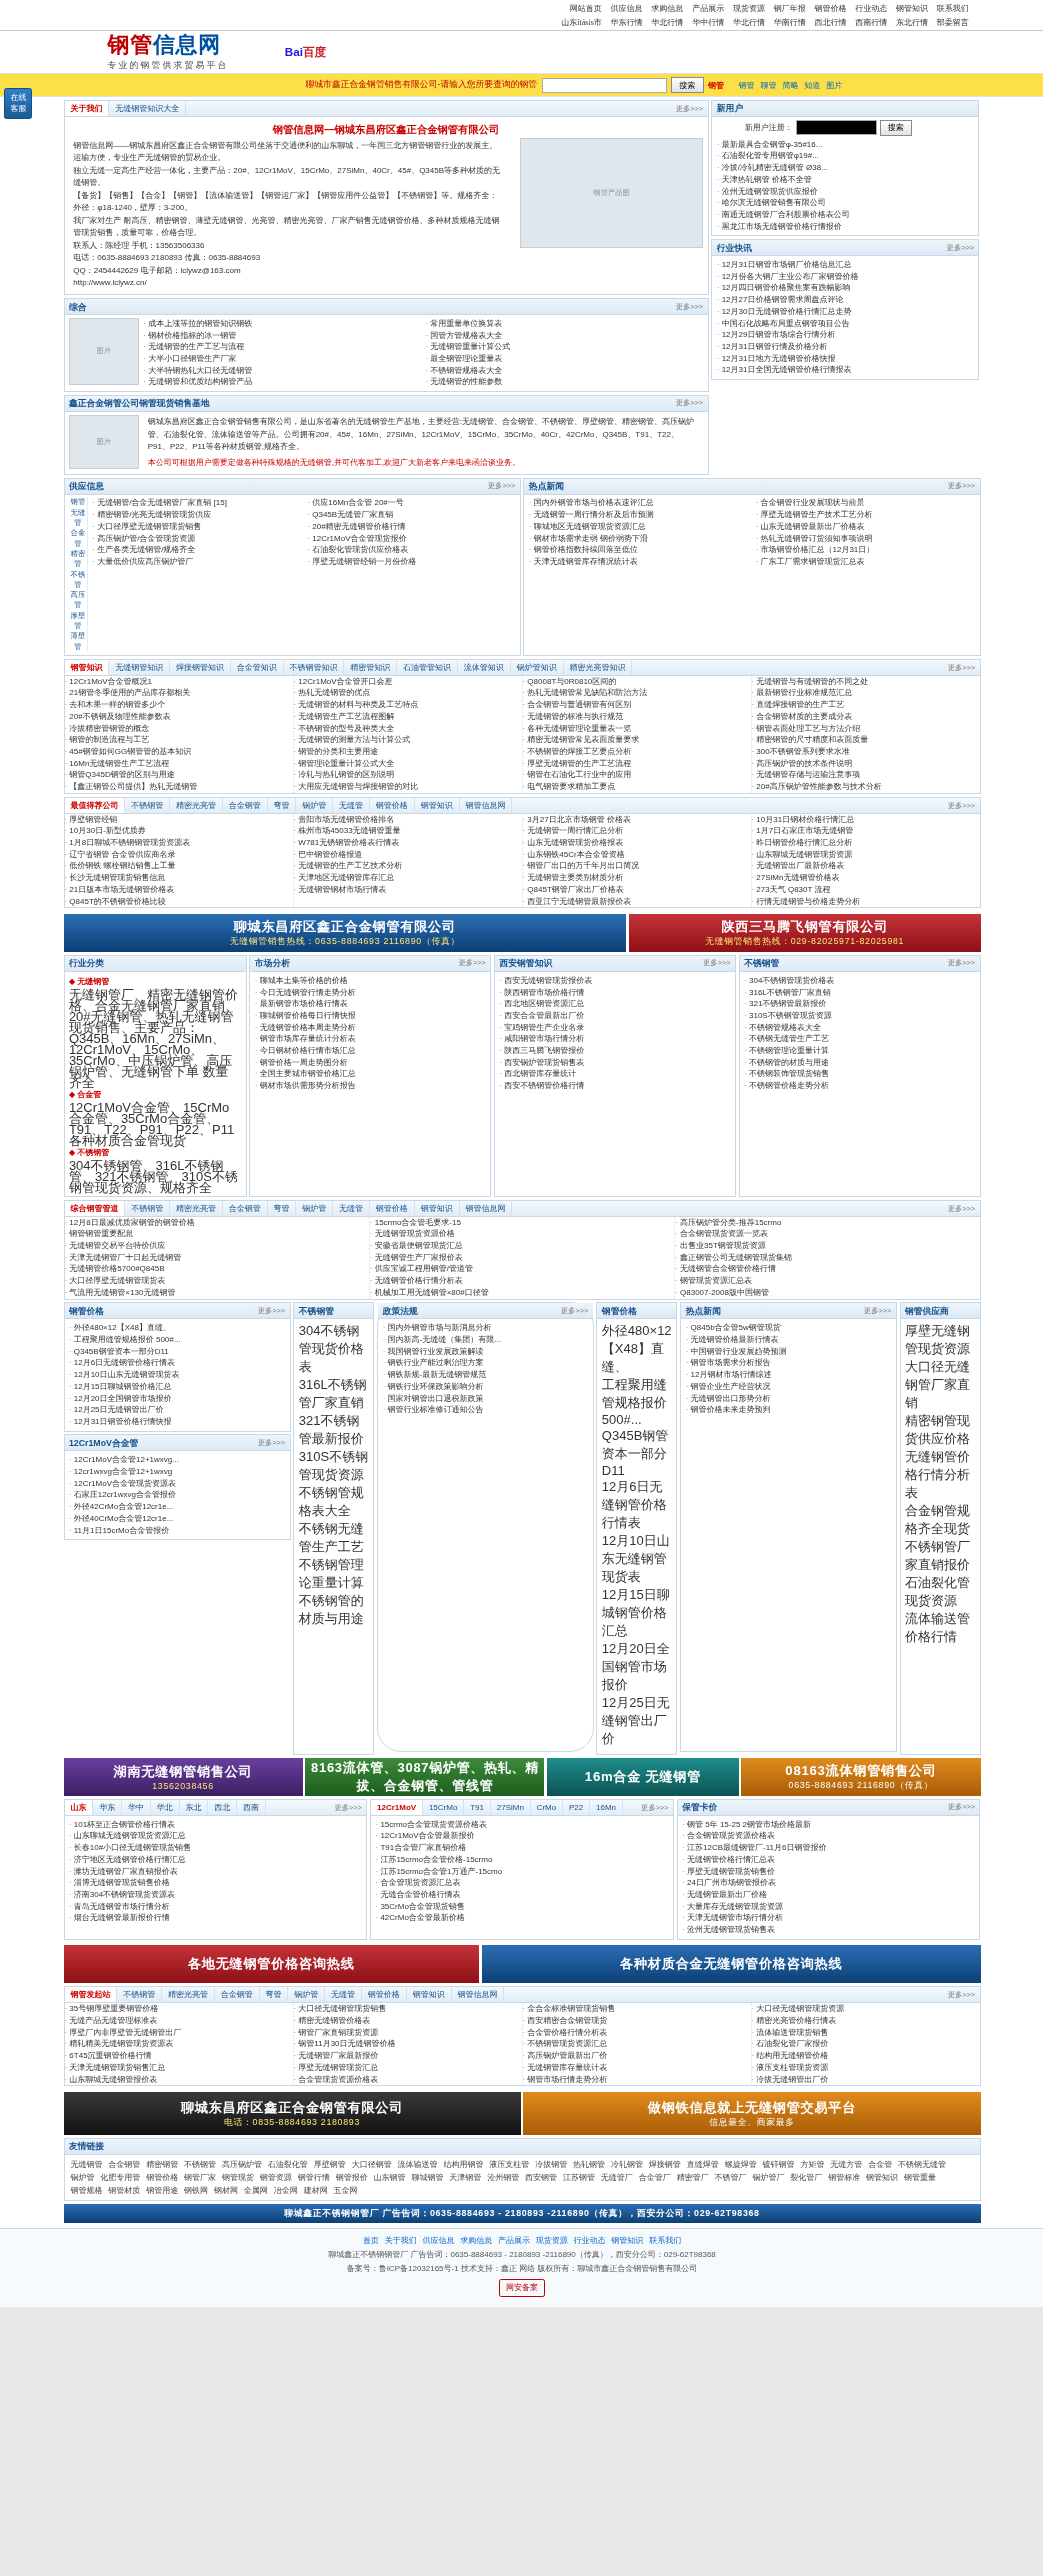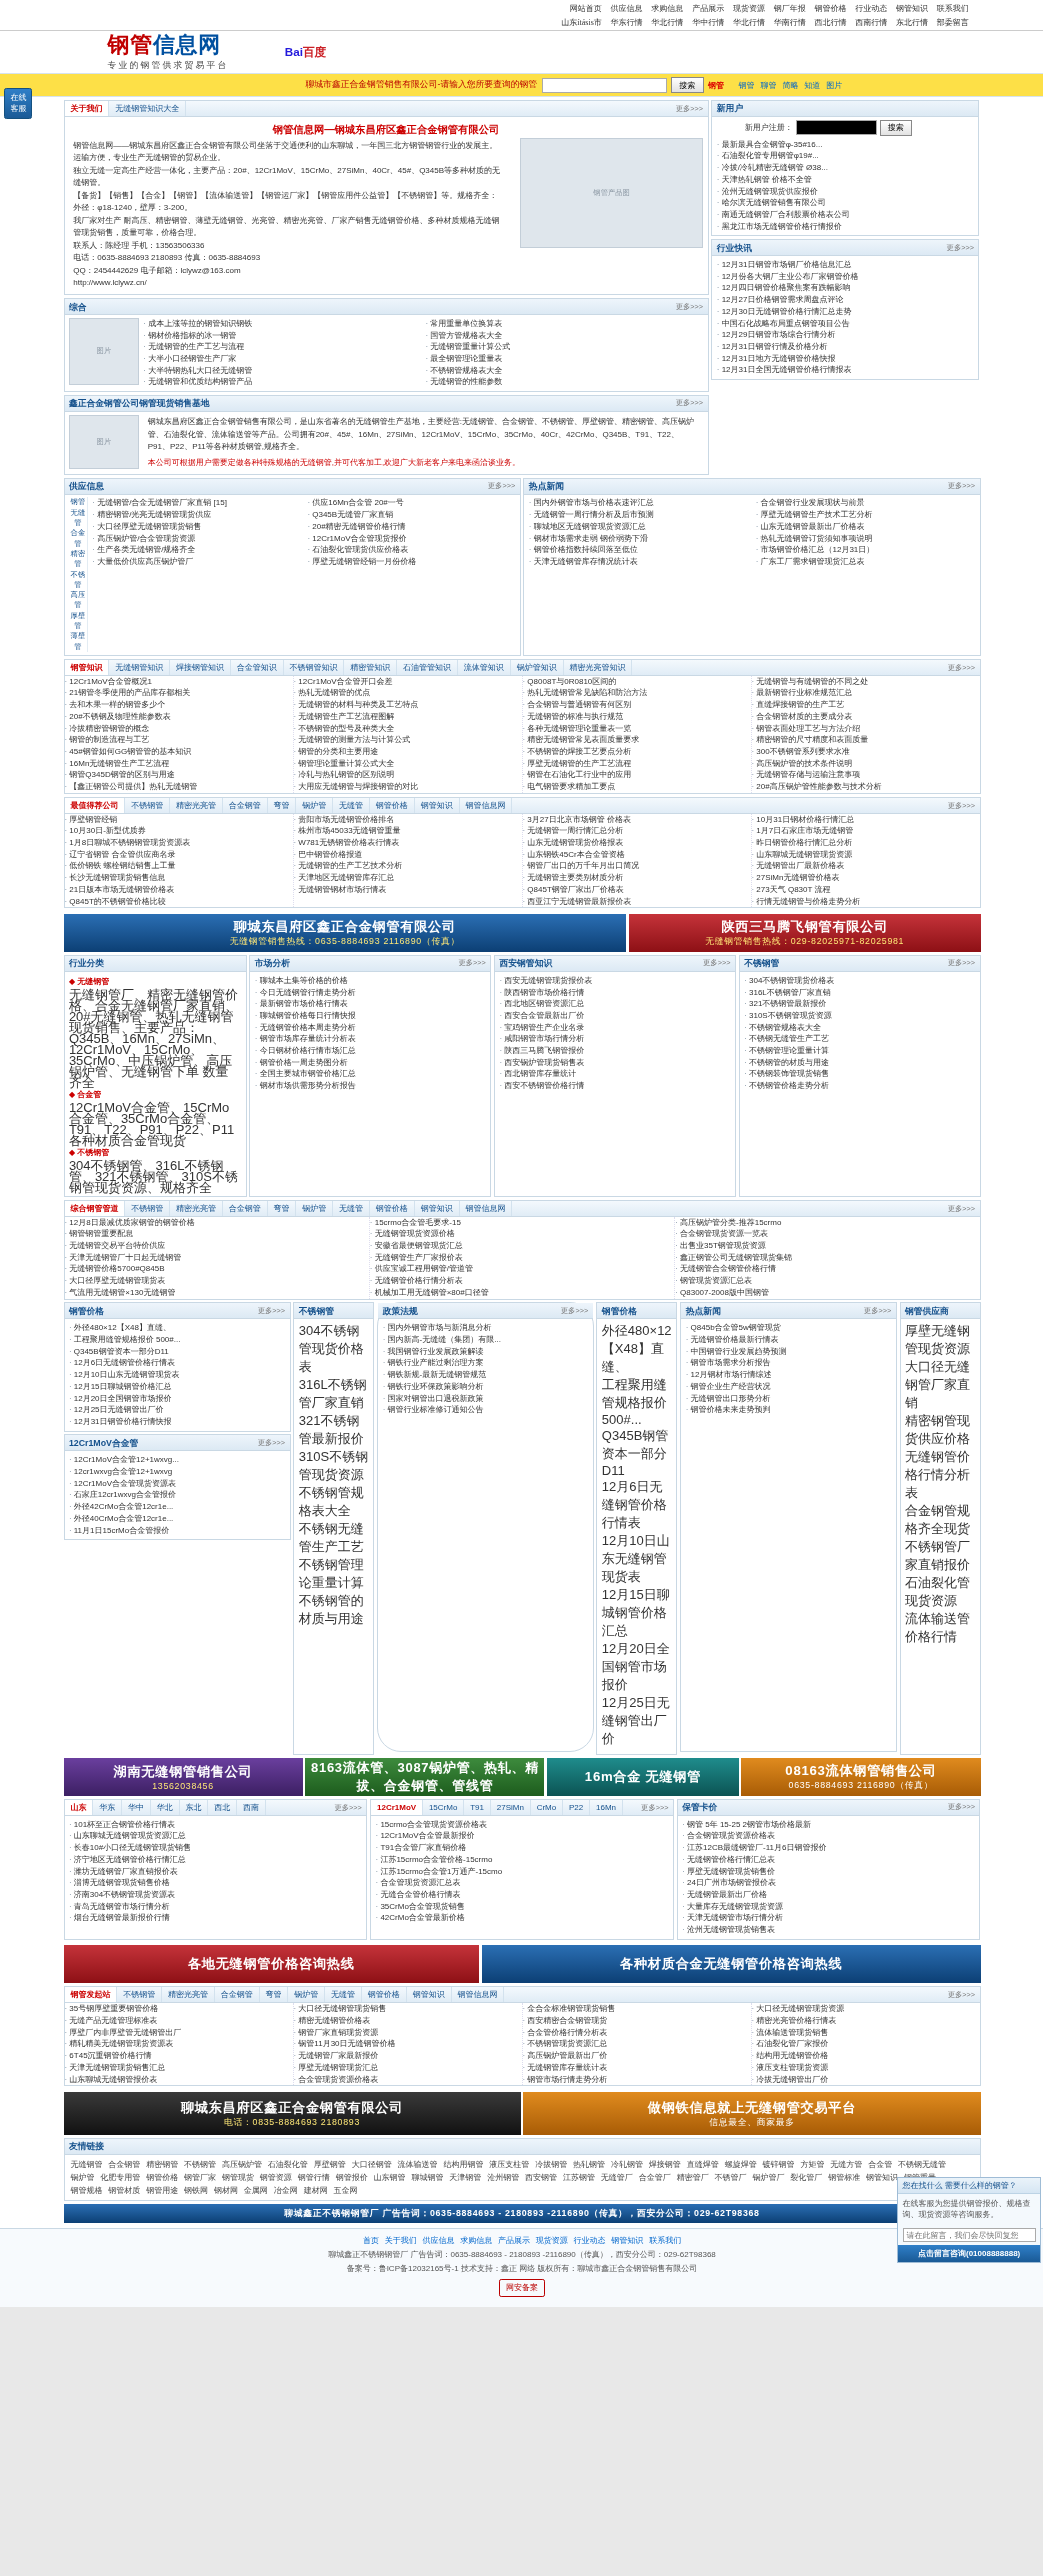--- a/index.html
+++ b/index.html
@@ -1078,23 +1078,15 @@
 
   <div class="footer">
     <div id="fnav"><a href="#">首页</a><a href="#">关于我们</a><a href="#">供应信息</a><a href="#">求购信息</a><a href="#">产品展示</a><a href="#">现货资源</a><a href="#">行业动态</a><a href="#">钢管知识</a><a href="#">联系我们</a></div>
     <div>聊城鑫正不锈钢钢管厂 广告告词：0635-8884693 - 2180893 -2116890（传真），西安分公司：029-62T98368</div>
     <div>备案号：鲁ICP备12032165号-1     技术支持：鑫正 网络   版权所有：聊城市鑫正合金钢管销售有限公司</div>
     <div style="margin-top:2.9px;">
       <span style="display:inline-block;border:0.7px solid #b00;color:#b00;padding:0.7px 5.9px;border-radius:2.2px;">网安备案</span>
     </div>
   </div>
 
-  <div class="chatwidget">
-    <div class="cw-h">您在找什么 需要什么样的钢管？</div>
-    <div class="cw-b">在线客服为您提供钢管报价、规格查询、现货资源等咨询服务。</div>
-    <div style="padding:2.9px 4.4px;">
-      <input class="search-input" style="width: 100%;" placeholder="请在此留言，我们会尽快回复您">
-    </div>
-    <div class="cw-f">点击留言咨询(01008888888)</div>
-  </div>
 
 </div>
 
 
 </body></html>

